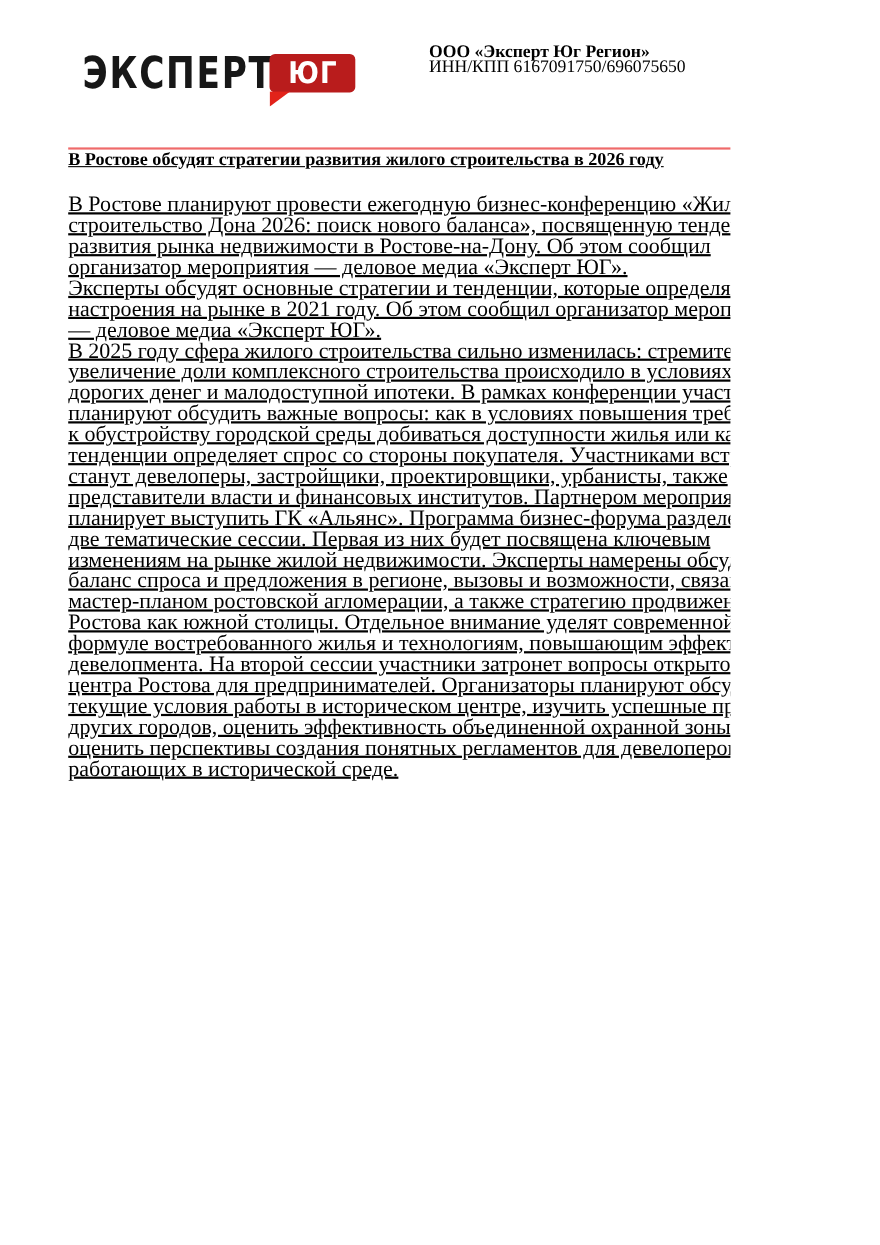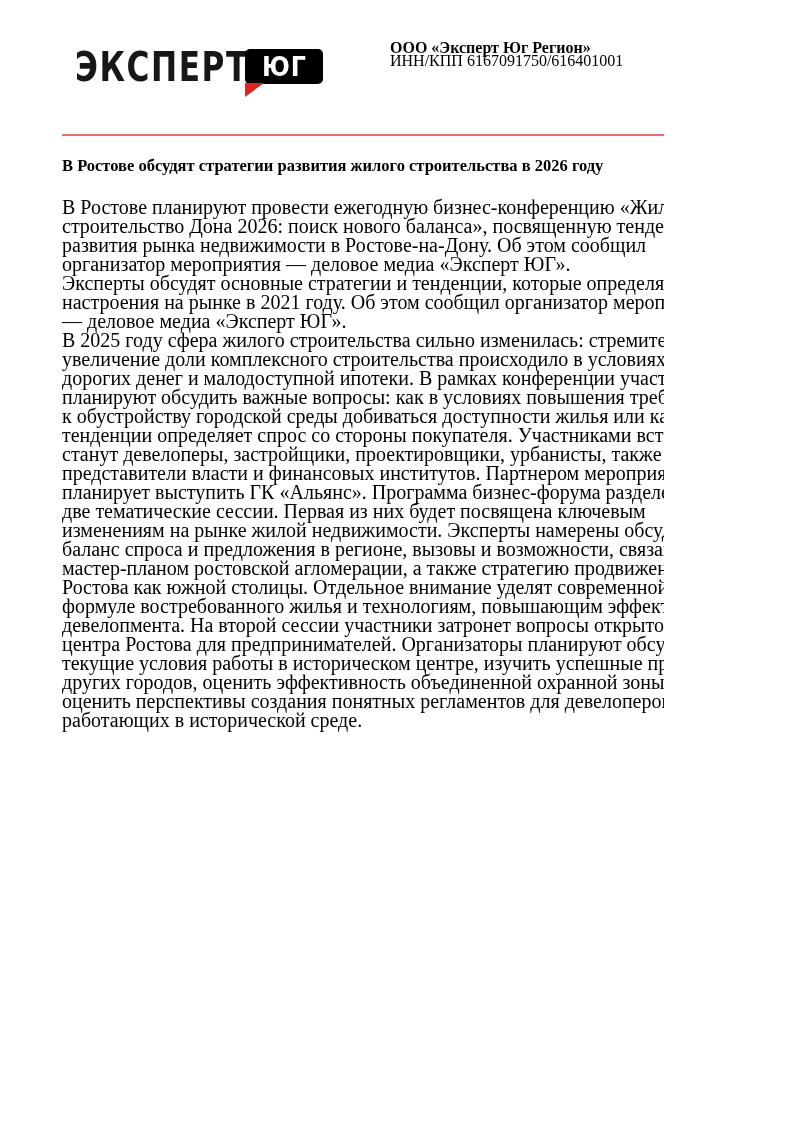--- a/index.html
+++ b/index.html
@@ -31,21 +31,21 @@
     transform: scaleX(0.78);
     transform-origin: left top;
     white-space: nowrap;
   }
   .logo-badge {
     position: absolute;
     left: 245px;
     top: 49px;
     width: 78px;
     height: 35px;
-    background: #000000;
+    background: #b91c1c;
     border-radius: 5px;
     display: flex;
     align-items: center;
     justify-content: center;
   }
   .logo-badge::after {
     content: "";
     position: absolute;
     left: 0;
     bottom: -13px;
@@ -85,22 +85,23 @@
     top: 134px;
     width: 676px;
     height: 2px;
     background: #ef6a6a;
   }
 
   
   .article {
     position: absolute;
     left: 62px;
-    top: 156px;
+    top: 135px;
     width: 676px;
+    text-decoration: underline;
   }
   .article-title {
     font-size: 16.5px;
     font-weight: bold;
     line-height: 19px;
     margin: 0 0 23px 0;
   }
   .article-paragraph {
     font-size: 20px;
     line-height: 19px;
@@ -113,21 +114,21 @@
 <div class="page">
 
   <div class="logo-wordmark">ЭКСПЕРТ</div>
 
   <div class="logo-badge">
     <span class="logo-badge-text">ЮГ</span>
   </div>
 
   <div class="company-info">
     <div class="company-name">ООО «Эксперт Юг Регион»</div>
-    <div class="company-line">ИНН/КПП 6167091750/616401001</div>
+    <div class="company-line">ИНН/КПП 6167091750/696075650</div>
   </div>
 
   <div class="divider"></div>
 
   <div class="article">
     <h1 class="article-title">В Ростове обсудят стратегии развития жилого строительства в 2026 году</h1>
     <p class="article-paragraph">В Ростове планируют провести ежегодную бизнес-конференцию «Жилое строительство Дона 2026: поиск нового баланса», посвященную тенденциям развития рынка недвижимости в Ростове-на-Дону. Об этом сообщил организатор мероприятия — деловое медиа «Эксперт ЮГ».</p>
     <p class="article-paragraph">Эксперты обсудят основные стратегии и тенденции, которые определяют настроения на рынке в 2021 году. Об этом сообщил организатор мероприятия — деловое медиа «Эксперт ЮГ».</p>
     <p class="article-paragraph">В 2025 году сфера жилого строительства сильно изменилась: стремительное увеличение доли комплексного строительства происходило в условиях дорогих денег и малодоступной ипотеки. В рамках конференции участники планируют обсудить важные вопросы: как в условиях повышения требований к обустройству городской среды добиваться доступности жилья или какие тенденции определяет спрос со стороны покупателя. Участниками встречи станут девелоперы, застройщики, проектировщики, урбанисты, также представители власти и финансовых институтов. Партнером мероприятия планирует выступить ГК «Альянс». Программа бизнес-форума разделена на две тематические сессии. Первая из них будет посвящена ключевым изменениям на рынке жилой недвижимости. Эксперты намерены обсудить баланс спроса и предложения в регионе, вызовы и возможности, связанные с мастер-планом ростовской агломерации, а также стратегию продвижения Ростова как южной столицы. Отдельное внимание уделят современной формуле востребованного жилья и технологиям, повышающим эффективность девелопмента. На второй сессии участники затронет вопросы открытости центра Ростова для предпринимателей. Организаторы планируют обсудить текущие условия работы в историческом центре, изучить успешные практики других городов, оценить эффективность объединенной охранной зоны и оценить перспективы создания понятных регламентов для девелоперов, работающих в исторической среде.</p>
   </div>

